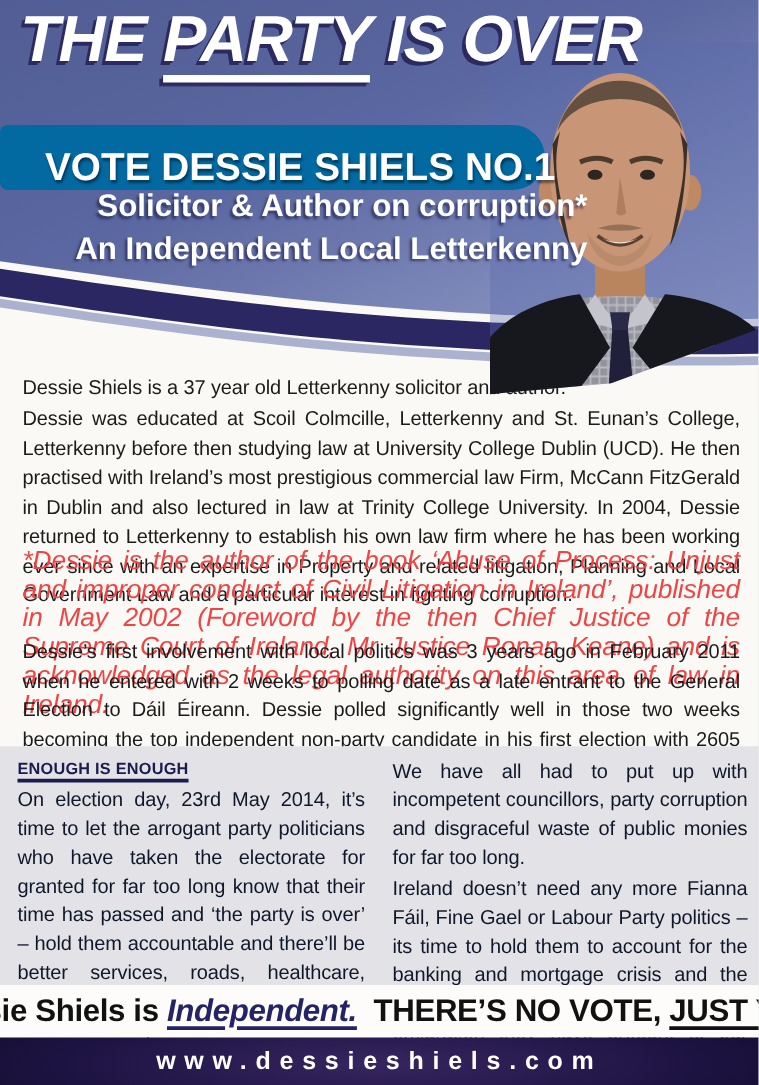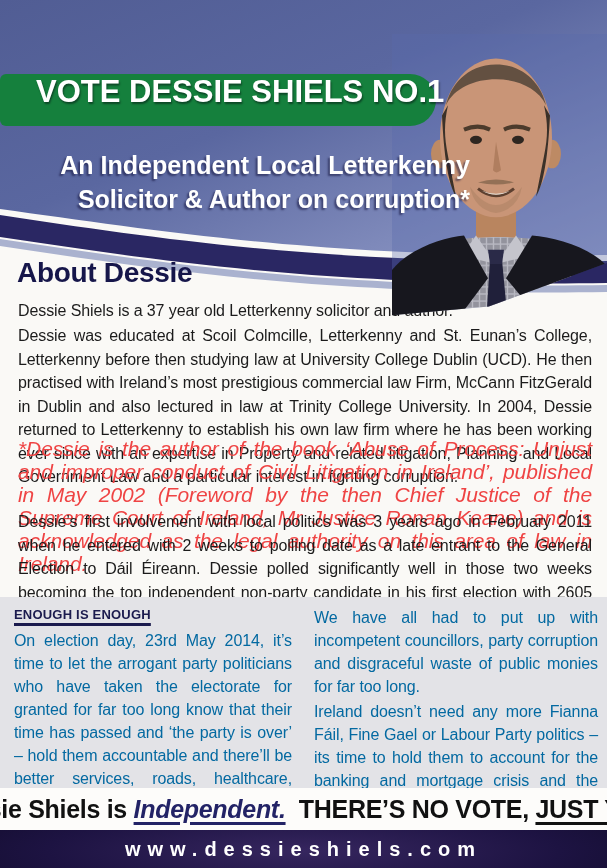--- a/index.html
+++ b/index.html
@@ -17,23 +17,23 @@
   .headline{
     position:absolute;left:16px;top:2px;width:588px;
     font-size:52px;font-weight:900;font-style:italic;letter-spacing:-1px;
     color:#ffffff;white-space:nowrap;z-index:6;
     text-shadow:-3px 3px 0 #2b2a60, -1px 1px 0 #2b2a60;
   }
   .headline .u{
     text-decoration:underline;text-decoration-thickness:6px;text-underline-offset:11px;
   }
   .vote-banner{
-    position:absolute;left:0;top:74px;width:436px;height:52px;z-index:5;
-    background:#15803d;border-radius:6px 26px 26px 6px;
-    display:flex;align-items:flex-start;padding-left:36px;box-sizing:border-box;
+    position:absolute;left:0;top:100px;width:436px;height:52px;z-index:5;
+    background:#0369a1;border-radius:6px 26px 26px 6px;
+    display:flex;align-items:flex-end;padding-left:36px;box-sizing:border-box;
     font-size:31px;font-weight:800;color:#ffffff;letter-spacing:0;
     text-shadow:1px 2px 2px rgba(0,0,10,.45);white-space:nowrap;
   }
   .subtitle{
     position:absolute;left:58px;top:148px;width:412px;z-index:5;
     text-align:right;color:#ffffff;font-weight:700;font-size:25px;line-height:34px;
     text-shadow:-2px 2px 2px rgba(18,18,60,.55);
   }
   
   .portrait{
@@ -55,21 +55,21 @@
   .p4{top:510px;}
   
   .grey-panel{position:absolute;left:0;top:597px;width:607px;height:193px;background:#e3e3e7;}
   .col-left{position:absolute;left:14px;top:607px;width:278px;}
   .col-right{position:absolute;left:314px;top:606px;width:284px;}
   .enough-heading{
     font-size:13px;font-weight:800;color:#1b1b4e;letter-spacing:.2px;
     text-decoration:underline;text-decoration-thickness:3px;text-underline-offset:4px;
   }
   .col-para{
-    margin:7px 0 0 0;color:#0369a1;font-size:16px;line-height:23px;
+    margin:7px 0 0 0;color:#0f172a;font-size:16px;line-height:23px;
     text-align:justify;letter-spacing:-.1px;
   }
   .col-right .col-para{margin-top:0;}
   .col-right .col-para + .col-para{margin-top:2px;}
   
   .tagline{
     position:absolute;left:0;top:788px;width:607px;height:42px;background:#fdfcfa;
     display:flex;justify-content:center;align-items:center;
     font-size:25px;font-weight:800;color:#111111;letter-spacing:-.3px;
   }
@@ -141,31 +141,31 @@
 
     <path d="M104,106 L101,134 Q104,138 109,134 Z" fill="#b07e5f"></path>
 
     <path d="M86,146 Q104,140 122,146 Q104,150 86,146 Z" fill="#8a6a50" opacity="0.85"></path>
     <path d="M78,150 Q104,186 130,150 Q126,172 104,176 Q82,172 78,150 Z" fill="#a97f61" opacity="0.5"></path>
 
     <path d="M86,152 Q104,166 122,152" stroke="#5d4030" stroke-width="3" fill="none"></path>
     <path d="M90,154 Q104,162 118,154 Q104,160 90,154 Z" fill="#efe7dd"></path>
   </svg>
 
+  <div class="headline"><span>THE </span><span class="u">PARTY</span><span> IS OVER</span></div>
 
   <div class="vote-banner">
     <span>VOTE DESSIE SHIELS NO.1</span>
   </div>
 
   <div class="subtitle">
+    <div>Solicitor &amp; Author on corruption*</div>
     <div>An Independent Local Letterkenny</div>
-    <div>Solicitor &amp; Author on corruption*</div>
   </div>
 
-  <div class="about-heading">About Dessie</div>
   <div class="para p1">Dessie Shiels is a 37 year old Letterkenny solicitor and author.</div>
   <div class="para p2">Dessie was educated at Scoil Colmcille, Letterkenny and St. Eunan’s College, Letterkenny before then studying law at University College Dublin (UCD). He then practised with Ireland’s most prestigious commercial law Firm, McCann FitzGerald in Dublin and also lectured in law at Trinity College University.  In 2004, Dessie returned to Letterkenny to establish his own law firm where he has been working ever since with an expertise in Property and related litigation, Planning and Local Government Law and a particular interest in fighting corruption.</div>
   <div class="para p3">*Dessie is the author of the book ‘Abuse of Process: Unjust and improper conduct of Civil Litigation in Ireland’, published in May 2002 (Foreword by the then Chief Justice of the Supreme Court of Ireland, Mr Justice Ronan Keane) and is acknowledged as the legal authority on this area of law in Ireland.</div>
   <div class="para p4">Dessie’s first involvement with local politics was 3 years ago in February 2011 when he entered with 2 weeks to polling date as a late entrant to the General Election to Dáil Éireann. Dessie polled significantly well in those two weeks becoming the top independent non-party candidate in his first election with 2605 votes, almost twice as many votes as any other independent non-party candidate in that election.</div>
 
   <div class="grey-panel"></div>
   <div class="col-left">
     <div class="enough-heading">ENOUGH IS ENOUGH</div>
     <p class="col-para">On election day, 23rd May 2014, it’s time to let the arrogant party politicians who have taken the electorate for granted for far too long  know that their time has passed and ‘the party is over’ – hold them accountable and there’ll be better services, roads, healthcare, schools and quality of life for people in the Letterkenny Electoral area.</p>
   </div>

